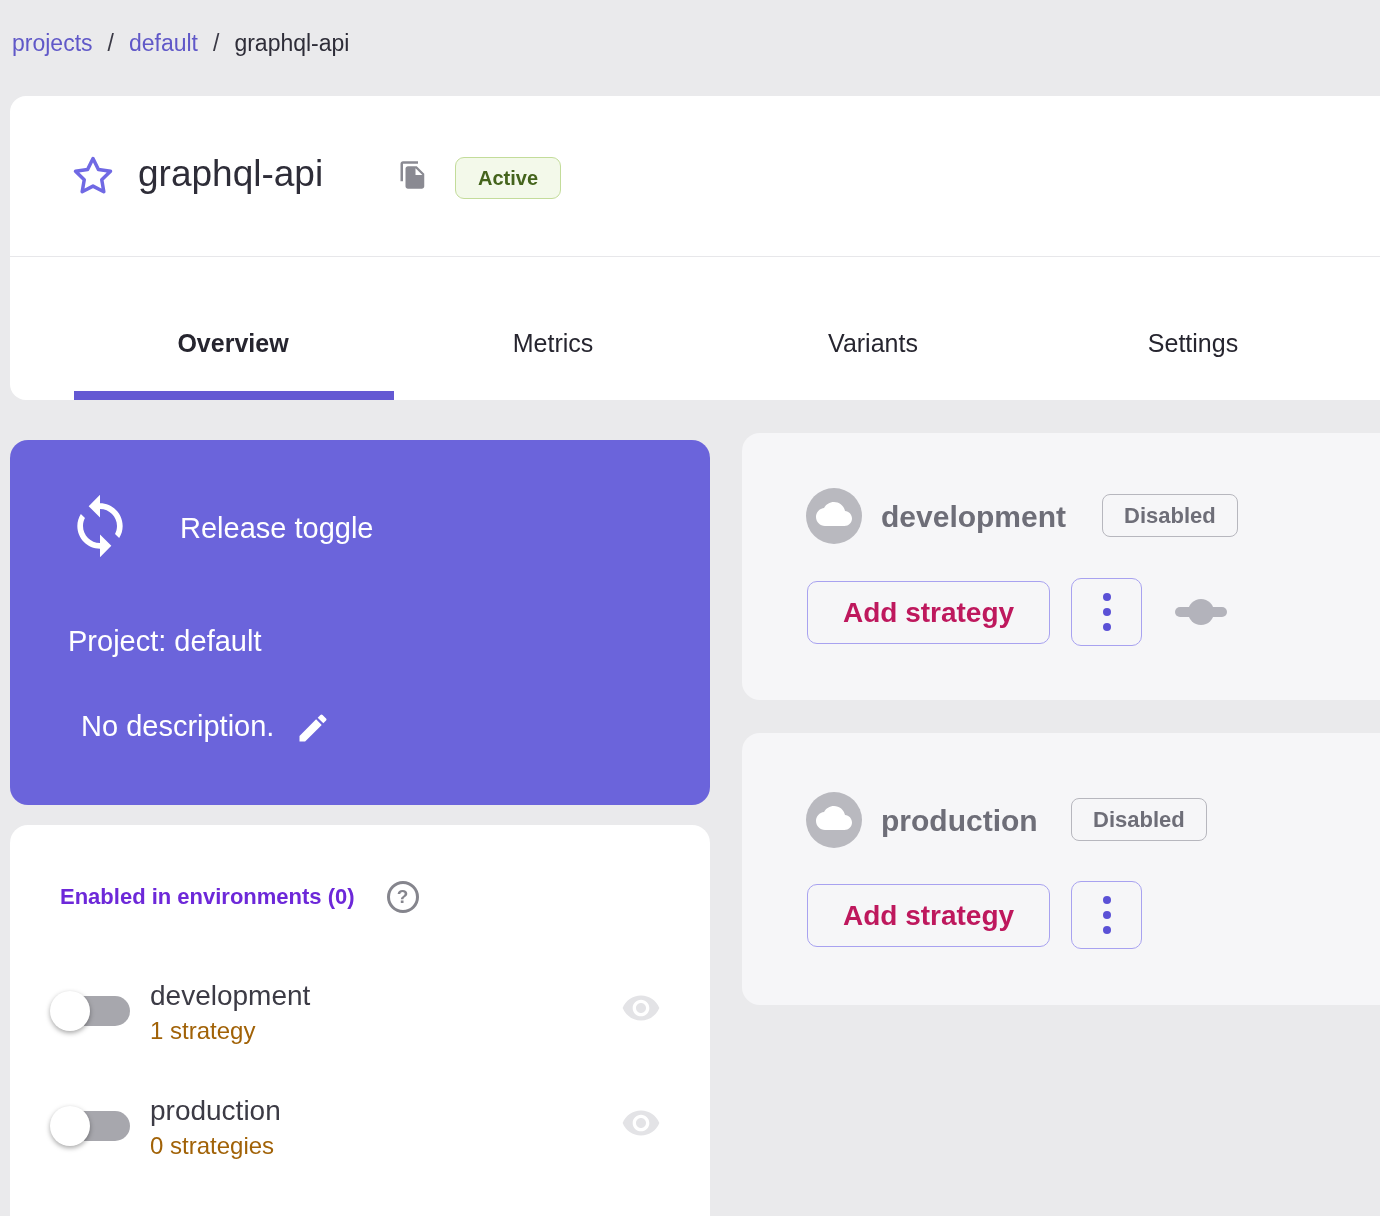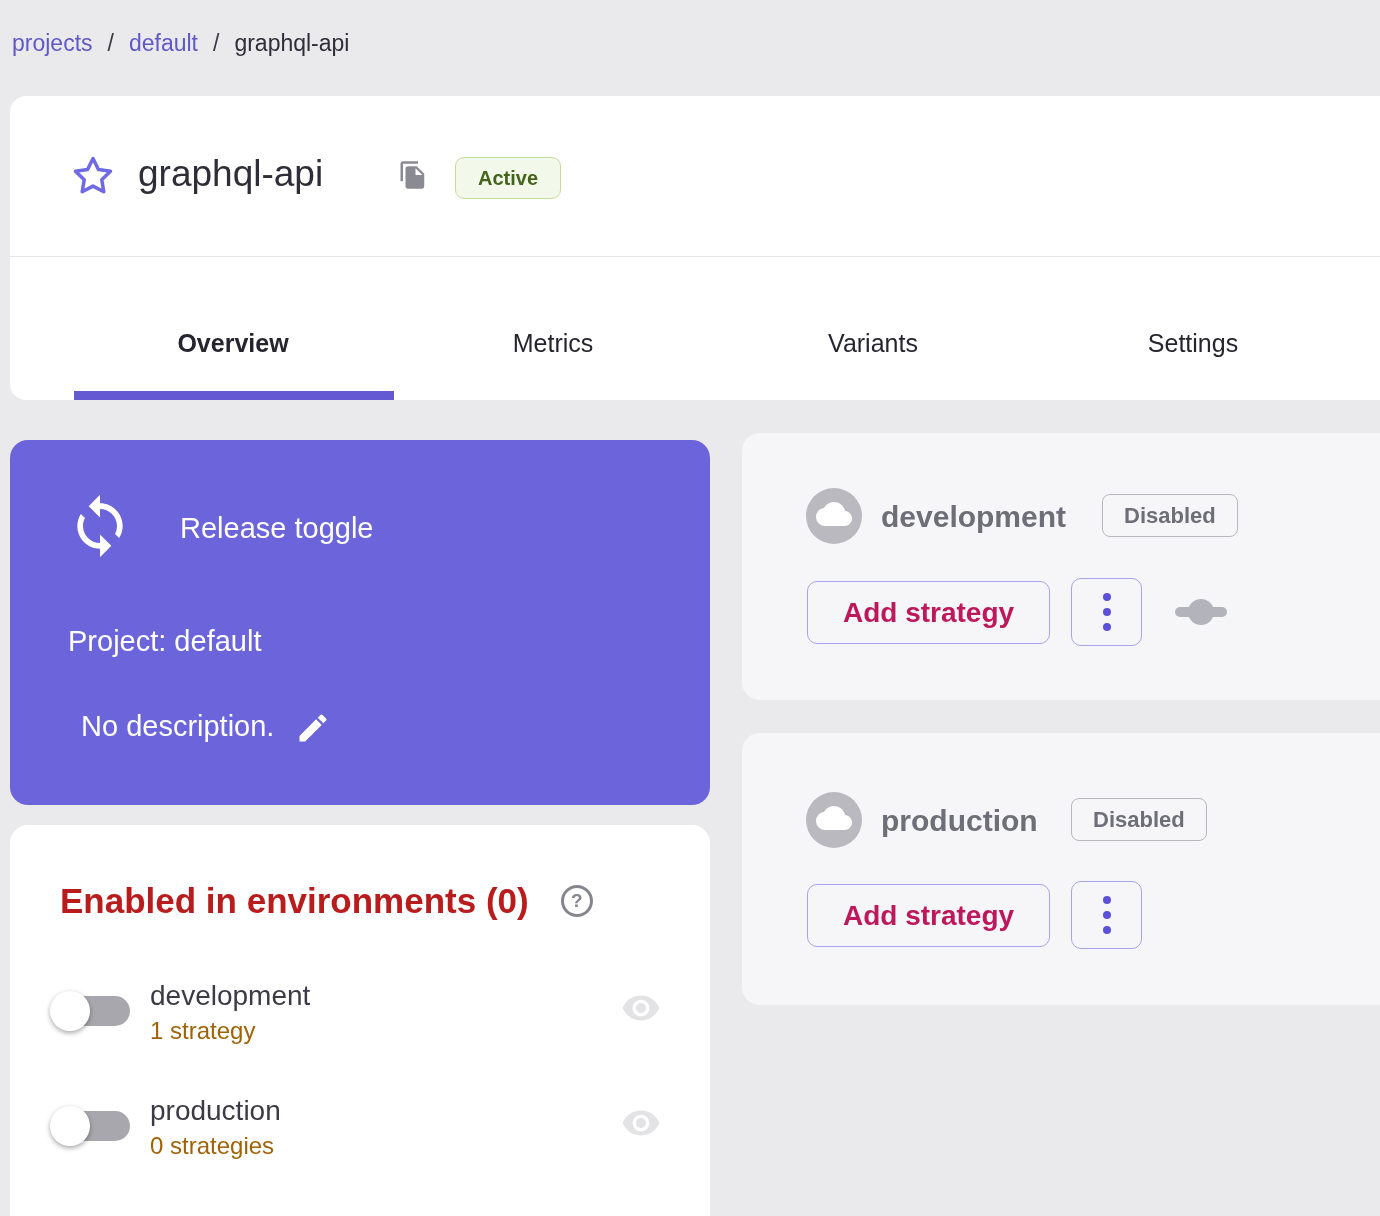--- a/index.html
+++ b/index.html
@@ -36,21 +36,21 @@
   .info-card { position:absolute; left:10px; top:440px; width:700px; height:365px; background:#6b64db; border-radius:18px; color:#fff; }
   .info-type-row { position:absolute; left:56px; top:52px; display:flex; align-items:center; gap:46px; }
   .info-type-label { font-size:29px; }
   .info-project { position:absolute; left:58px; top:185px; font-size:29px; }
   .info-desc-row { position:absolute; left:58px; top:270px; display:flex; align-items:flex-start; gap:21px;margin-left:13px; }
   .info-desc { font-size:29px; }
   .edit-btn { width:36px; height:36px; cursor:pointer; }
   
   .env-summary-card { position:absolute; left:10px; top:825px; width:700px; height:391px; background:#fff; border-radius:18px 18px 0 0; }
   .env-summary-title-row { position:absolute; left:50px; top:56px; display:flex; align-items:center; gap:32px; }
-  .env-summary-title { font-size:35px; font-weight:700; color:#b91c1c; }
+  .env-summary-title { font-size:22px; font-weight:700; color:#6d28d9; }
   .help-icon { width:32px; height:32px; border:3px solid #85858d; border-radius:50%; color:#85858d;
     font-size:19px; font-weight:700; display:flex; align-items:center; justify-content:center; cursor:pointer; }
   .env-row { position:absolute; left:0; width:100%; height:90px; }
   .env-row-1 { top:155px; }
   .env-row-2 { top:270px; }
   .toggle { position:absolute; left:40px; top:10px; width:82px; height:42px; cursor:pointer; }
   .toggle-track { position:absolute; left:6px; top:6px; width:74px; height:30px; border-radius:15px; background:#a7a7ad; }
   .toggle-thumb { position:absolute; left:0; top:1px; width:40px; height:40px; border-radius:50%; background:#fff;
     box-shadow:0 2px 5px rgba(0,0,0,0.35); }
   .env-row-name { position:absolute; left:140px; top:0px; font-size:28px; color:#3c3b45; }

